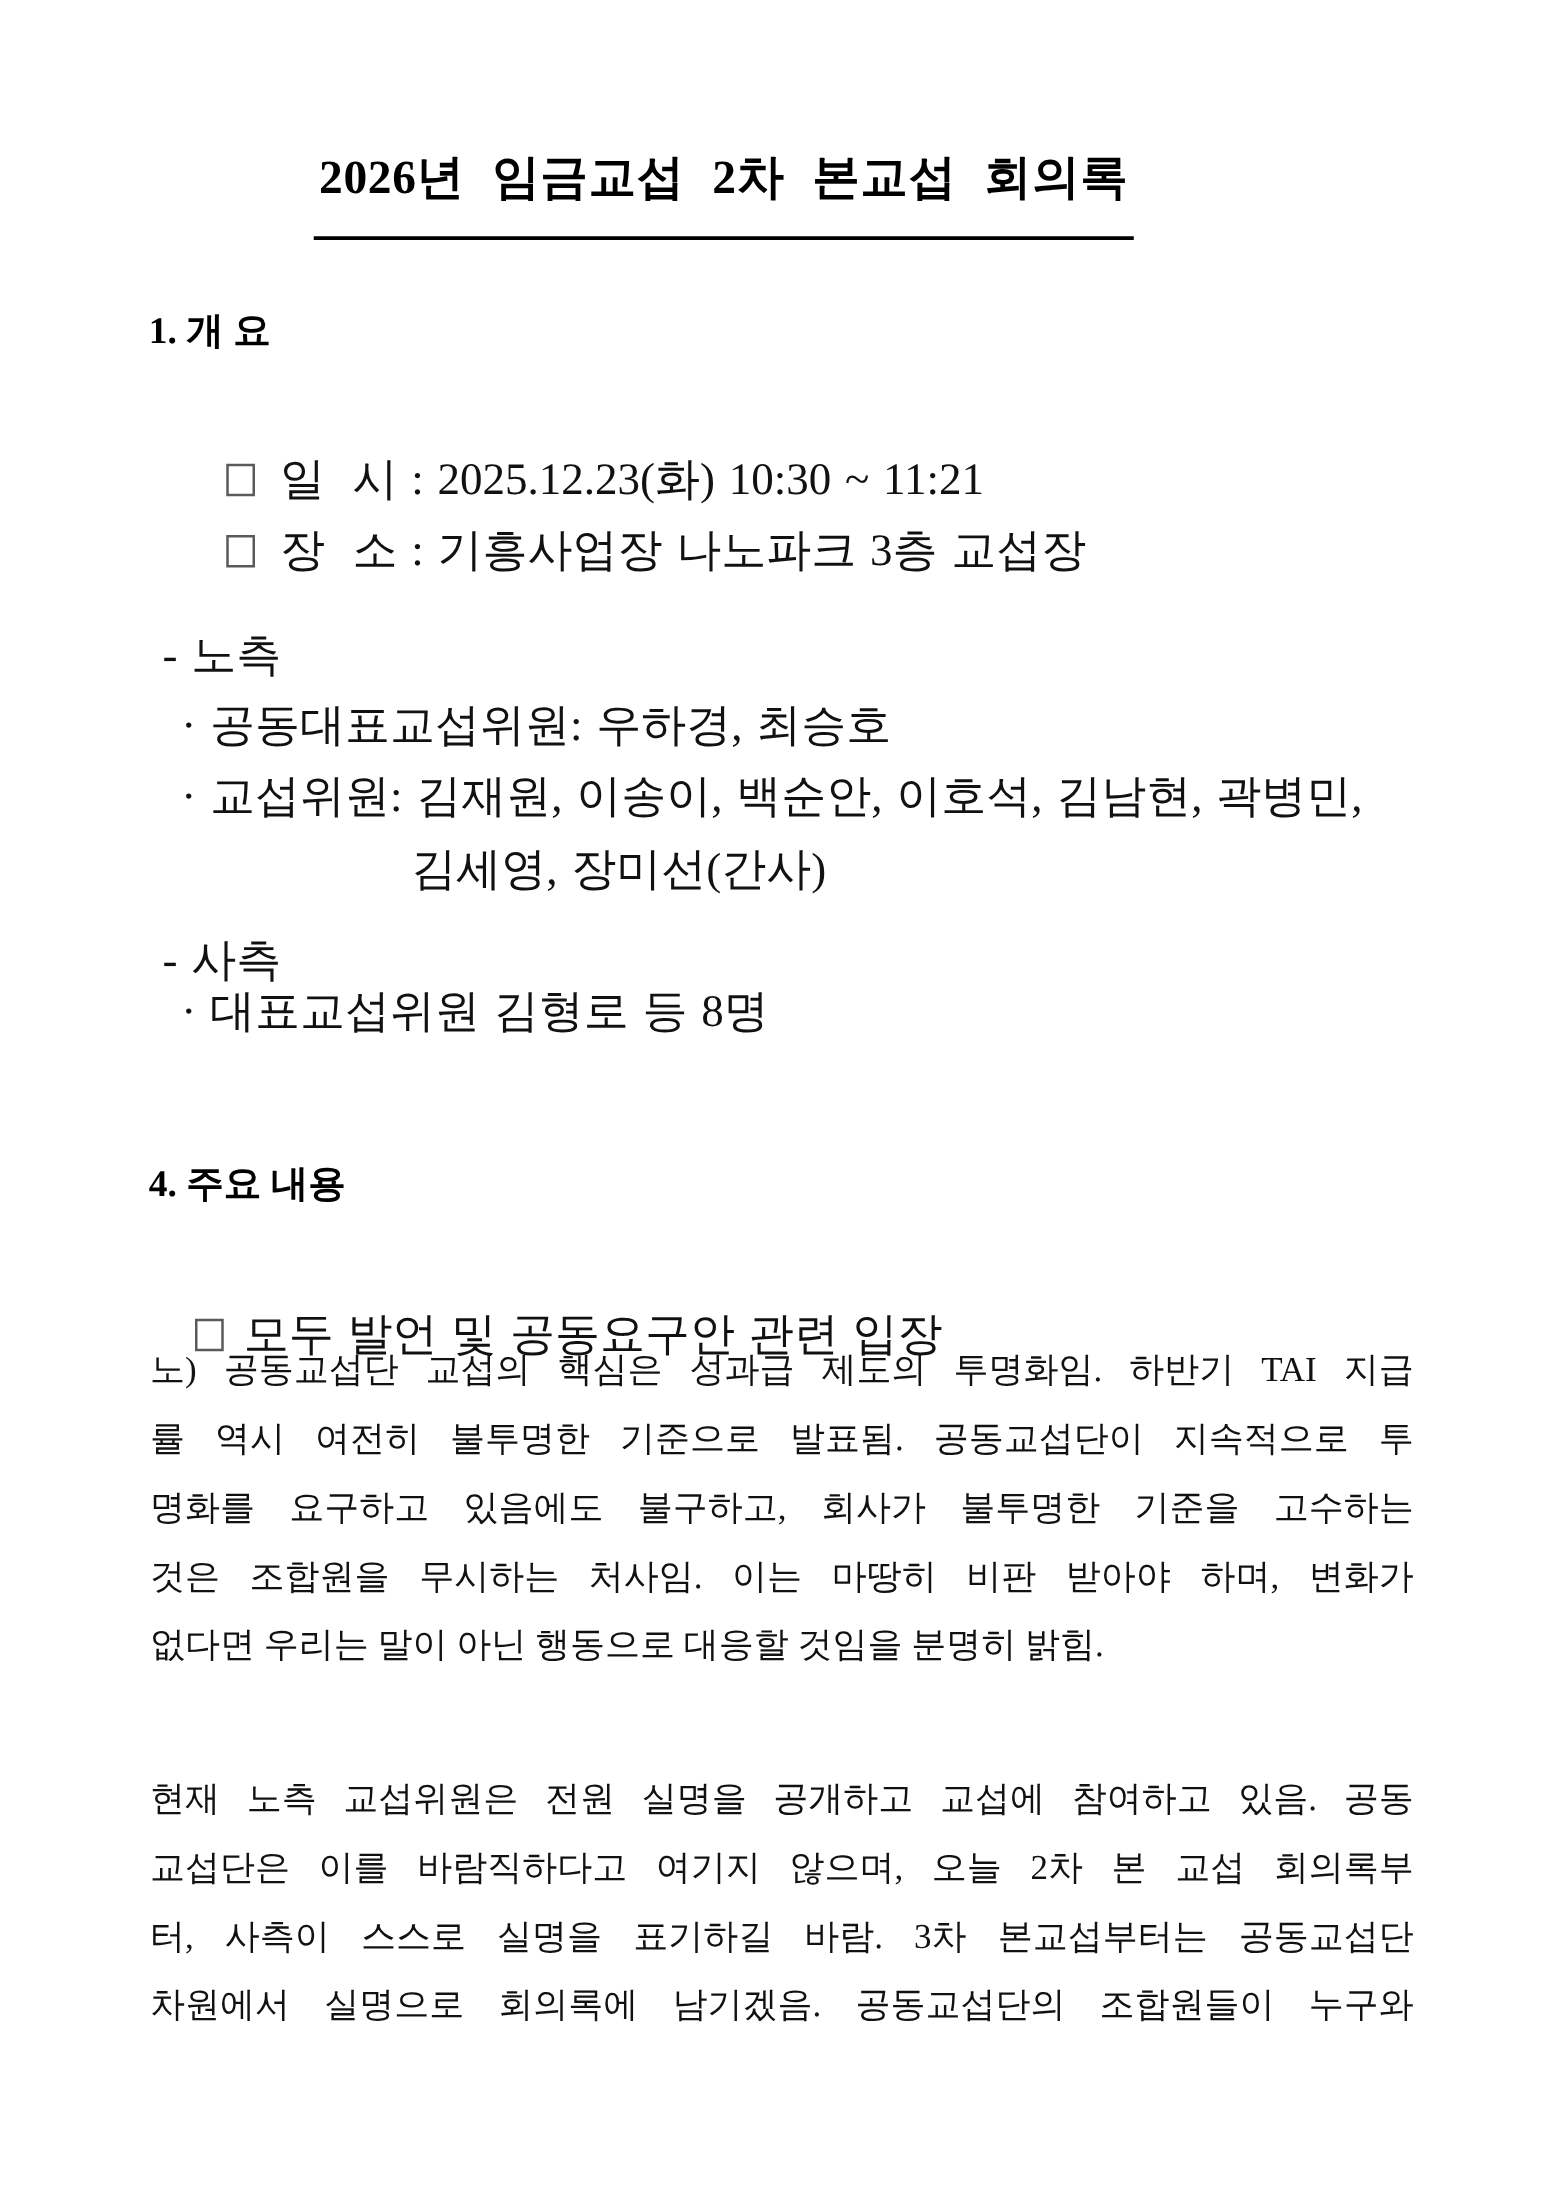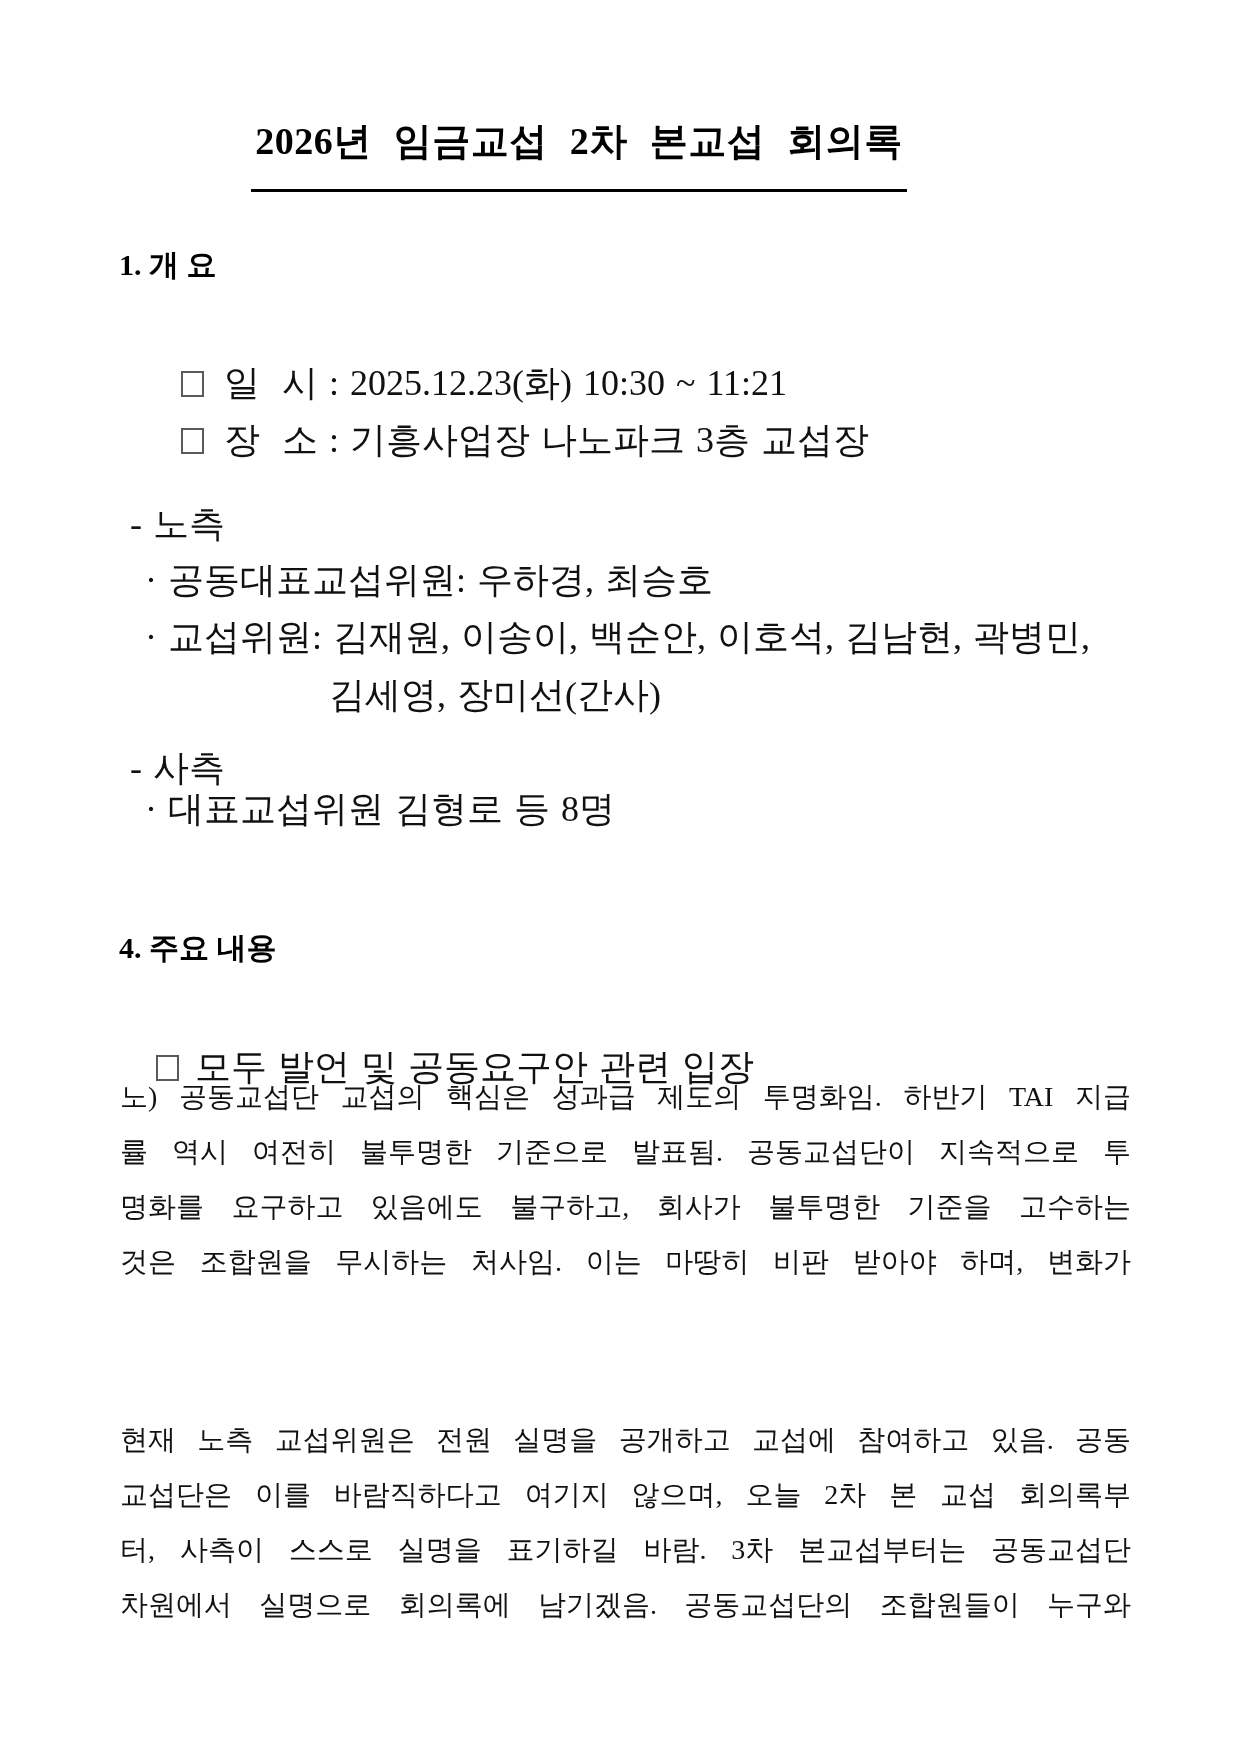--- a/index.html
+++ b/index.html
@@ -114,20 +114,21 @@
 
   <div class="line kv" id="ln-topic">
     <span class="sq"></span><span>모두 발언 및 공동요구안 관련 입장</span>
   </div>
 
   <div class="para" id="para1">
     <div class="pline">노) 공동교섭단 교섭의 핵심은 성과급 제도의 투명화임. 하반기 TAI 지급</div>
     <div class="pline">률 역시 여전히 불투명한 기준으로 발표됨. 공동교섭단이 지속적으로 투</div>
     <div class="pline">명화를 요구하고 있음에도 불구하고, 회사가 불투명한 기준을 고수하는</div>
     <div class="pline">것은 조합원을 무시하는 처사임. 이는 마땅히 비판 받아야 하며, 변화가</div>
+    <div class="pline last">없다면 우리는 말이 아닌 행동으로 대응할 것임을 분명히 밝힘.</div>
   </div>
 
   <div class="para" id="para2">
     <div class="pline">현재 노측 교섭위원은 전원 실명을 공개하고 교섭에 참여하고 있음. 공동</div>
     <div class="pline">교섭단은 이를 바람직하다고 여기지 않으며, 오늘 2차 본 교섭 회의록부</div>
     <div class="pline">터, 사측이 스스로 실명을 표기하길 바람. 3차 본교섭부터는 공동교섭단</div>
     <div class="pline">차원에서 실명으로 회의록에 남기겠음. 공동교섭단의 조합원들이 누구와</div>
   </div>
 
 </div>

